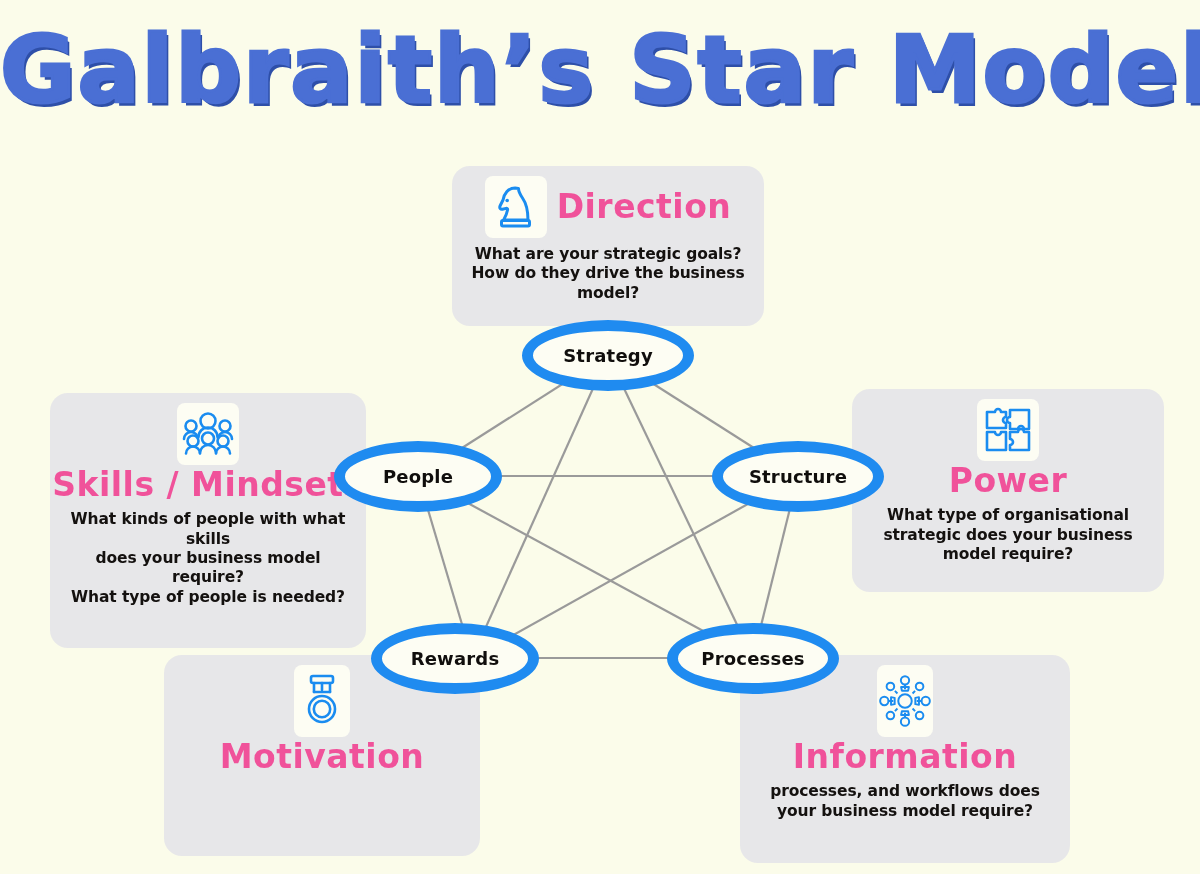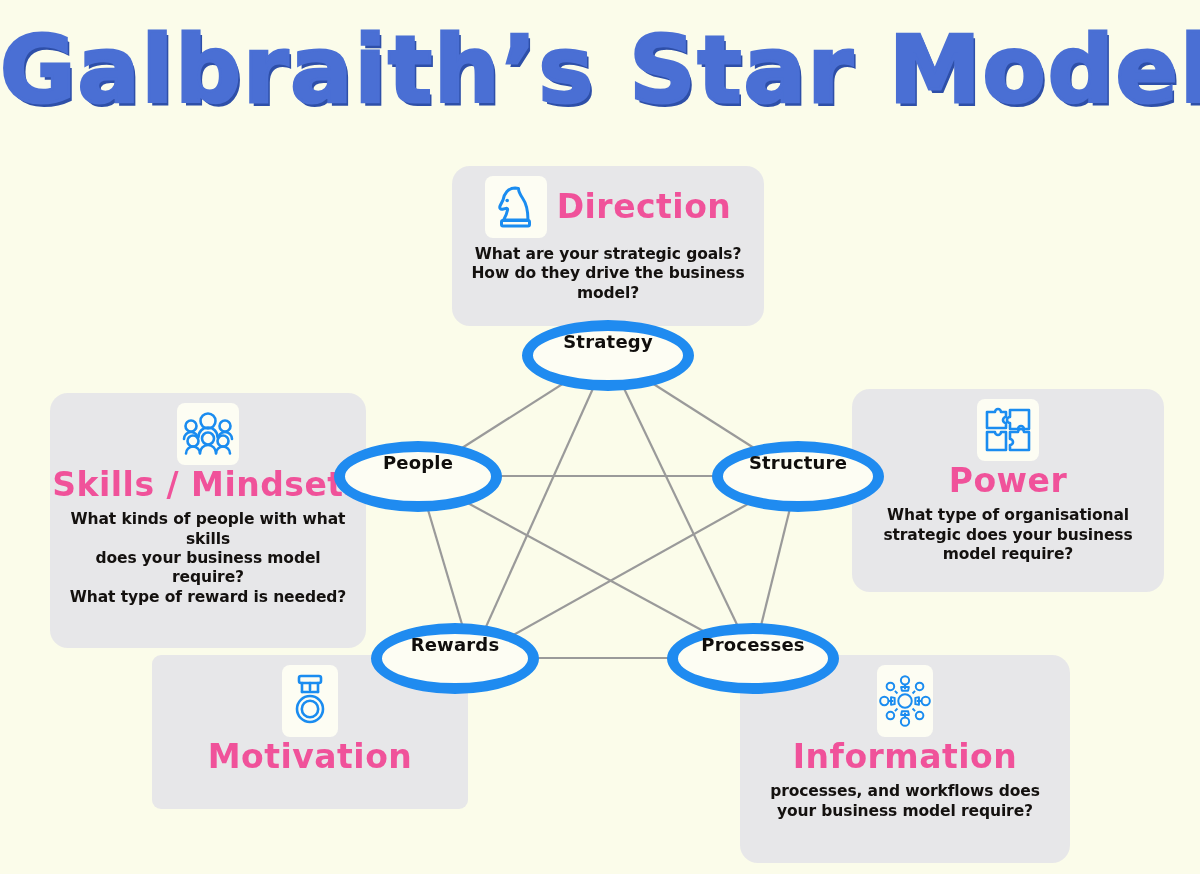--- a/index.html
+++ b/index.html
@@ -93,39 +93,39 @@
     line-height: 1.25;
     color: #14110f;
     text-align: center;
     letter-spacing: -0.1px;
   }
 
   
   #card-direction   { left: 452px; top: 166px;  width: 312px; height: 160px; }
   #card-skills      { left: 50px;  top: 393px;  width: 316px; height: 255px; }
   #card-power       { left: 852px; top: 389px;  width: 312px; height: 203px; }
-  #card-motivation  { left: 152px; top: 655px;  width: 316px; height: 154px; border-radius: 9px; }
+  #card-motivation  { left: 164px; top: 655px;  width: 316px; height: 201px; }
   #card-information { left: 740px; top: 655px;  width: 330px; height: 208px; }
 
   
   #star {
     position: absolute;
     left: 0;
     top: 0;
     width: 1200px;
     height: 874px;
     pointer-events: none;
   }
   .node {
     position: absolute;
     border: 11px solid #1f8bf0;
     border-radius: 50%;
     background: #fdfdf3;
     display: flex;
-    align-items: flex-start;
+    align-items: center;
     justify-content: center;
     box-sizing: border-box;
   }
   .node span {
     font-family: "DejaVu Sans", sans-serif;
     font-weight: 700;
     font-size: 18px;
     color: #100e0c;
     letter-spacing: 0.2px;
     white-space: nowrap;
@@ -194,21 +194,21 @@
           <path d="M5 41.5 a7 7 0 0 1 14 0"></path>
           <circle cx="42" cy="29" r="5.5"></circle>
           <path d="M35 41.5 a7 7 0 0 1 14 0"></path>
         </svg>
       </div>
       <div class="card-title">Skills / Mindsets</div>
     </div>
     <div class="card-body">
       <div>What kinds of people with what skills</div>
       <div>does your business model require?</div>
-      <div>What type of reward is needed?</div>
+      <div>What type of people is needed?</div>
     </div>
   </div>
 
   <div class="card stacked" id="card-power">
     <div class="card-head">
       <div class="icon-tile">
         <svg width="50" height="48" viewBox="0 0 50 48" fill="none" stroke="#1a8cf0" stroke-width="2.6" stroke-linejoin="round">
           <path d="M4 6 h8 a3 3 0 1 1 6 0 h5 v5 a3 3 0 1 0 0 6 v5 h-19 z"></path>
           <path d="M27 4 h19 v19 h-5 a3 3 0 1 0 -6 0 h-8 v-6 a3 3 0 1 1 0 -6 z"></path>
           <path d="M4 26 h8 a3 3 0 1 0 6 0 h5 v18 h-19 z"></path>

